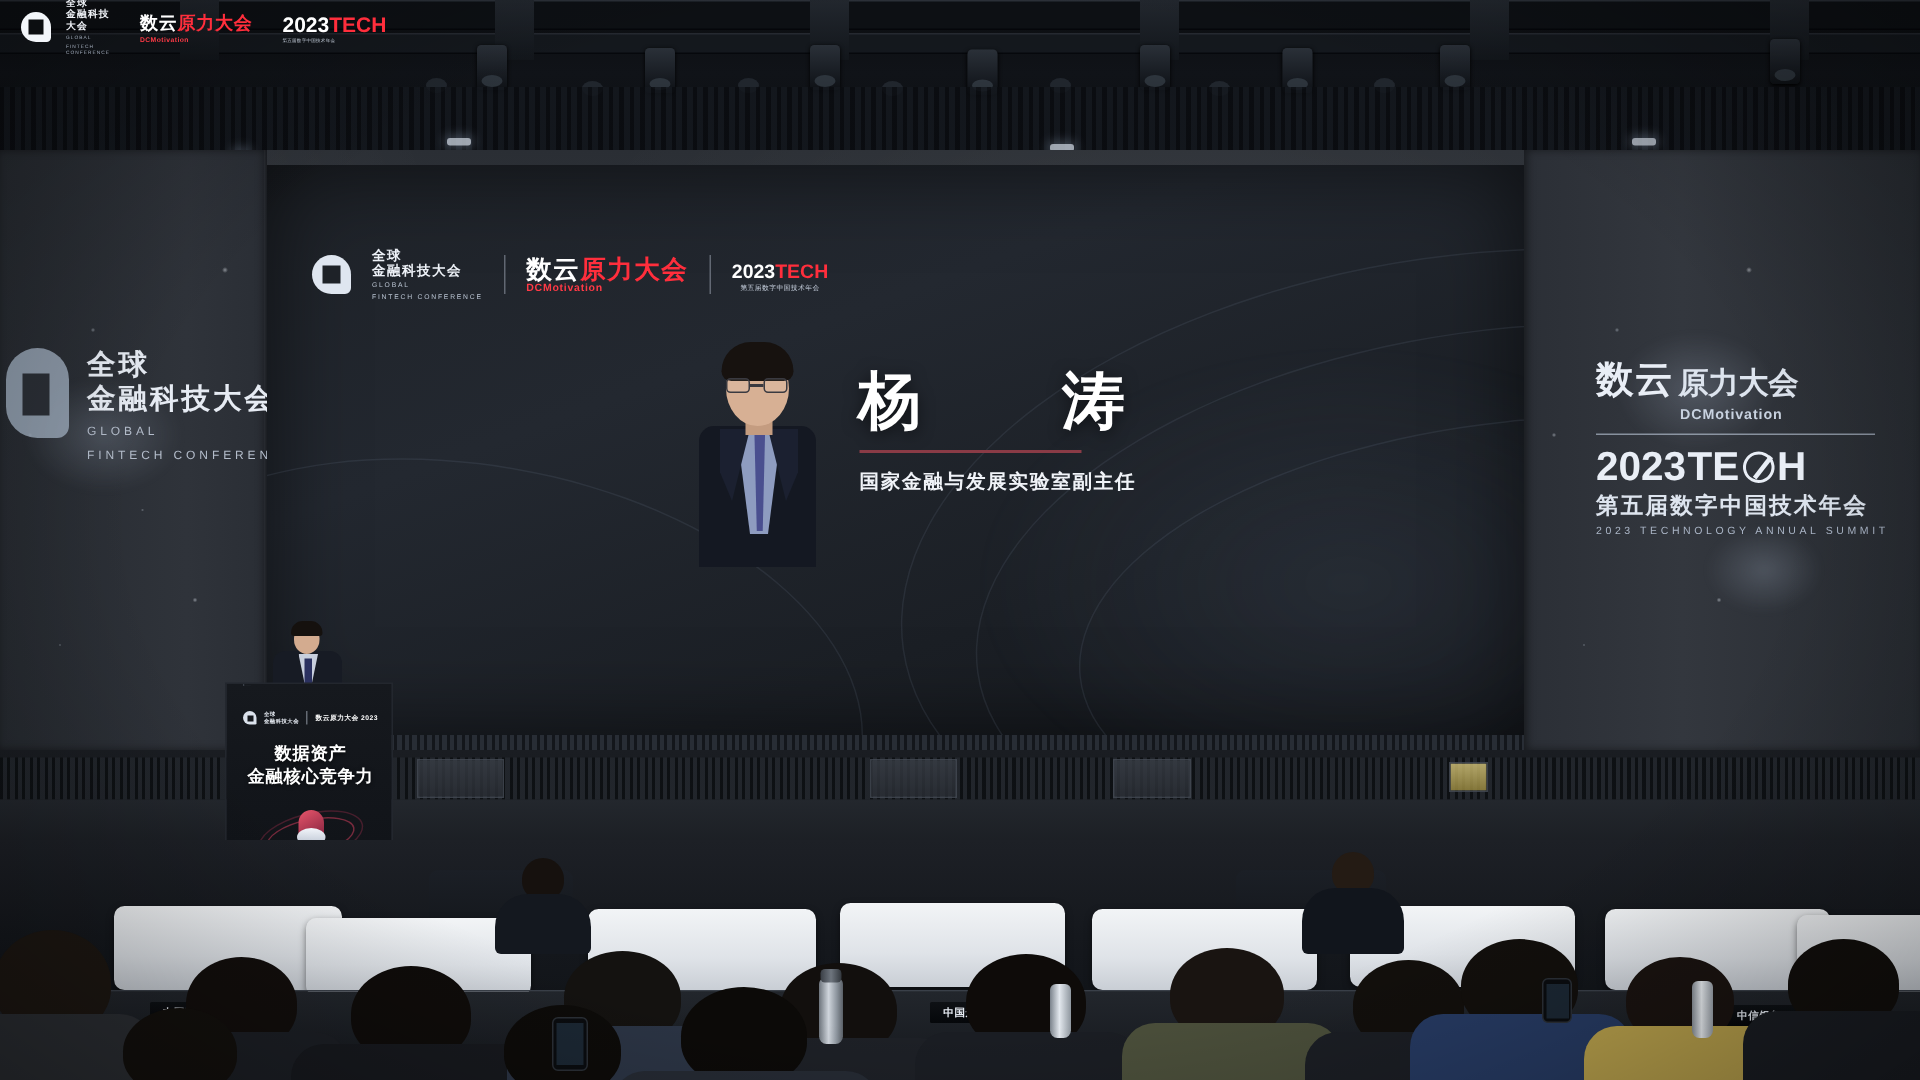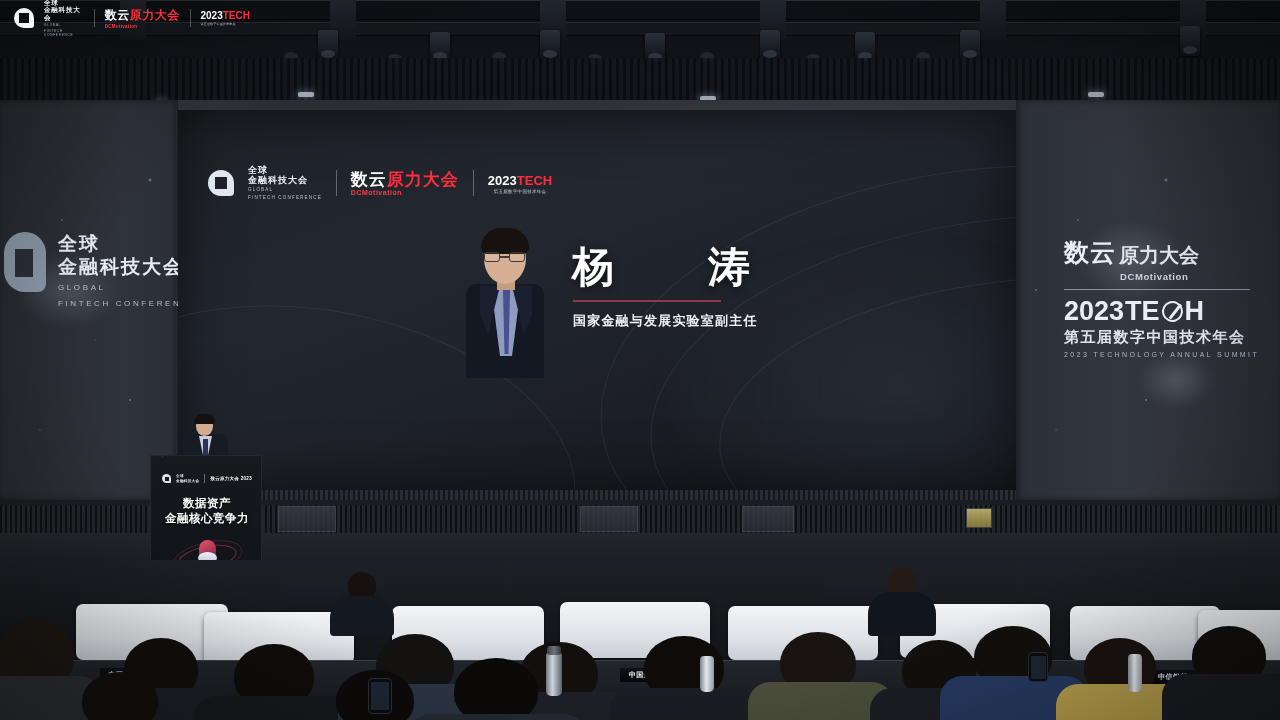--- a/index.html
+++ b/index.html
@@ -376,21 +376,21 @@
   .tb-mark:after {
     content:""; position:absolute; left:5px; top:5px; width:10px; height:10px; background:#0c0e11;
   }
   .tb-gfc-cn { font-size:6.5px; line-height:7.5px; color:#f0f3f8; letter-spacing:.8px; font-weight:700; }
   .tb-gfc-en { font-size:3.2px; line-height:4.5px; color:#9fa9b8; letter-spacing:.7px; margin-top:1.5px; }
   .tb-vd { width:1px; height:18px; background:rgba(230,238,250,.3); }
   .tb-sy { font-size:12px; font-weight:700; color:#fff; letter-spacing:.5px; white-space:nowrap; }
   .tb-sy .red { color:#ff2e3c; }
   .tb-dc { font-size:4.5px; color:#ff3a46; font-weight:700; letter-spacing:.3px; }
   .tb-vd2 { width:1px; height:18px; background:rgba(230,238,250,.3); }
-  .tb-yr { font-size:10px; font-weight:700; color:#fff; }
+  .tb-yr { font-size:14px; font-weight:700; color:#fff; }
   .tb-yr .acc { color:#ff2e3c; }
   .tb-yrsub { font-size:3px; color:#c3ccd9; letter-spacing:.2px; margin-top:1px; }
 </style>
 </head>
 <body>
 
 <div id="stage">
 
   <div class="ceiling">
     <div class="truss truss-h1"></div>

